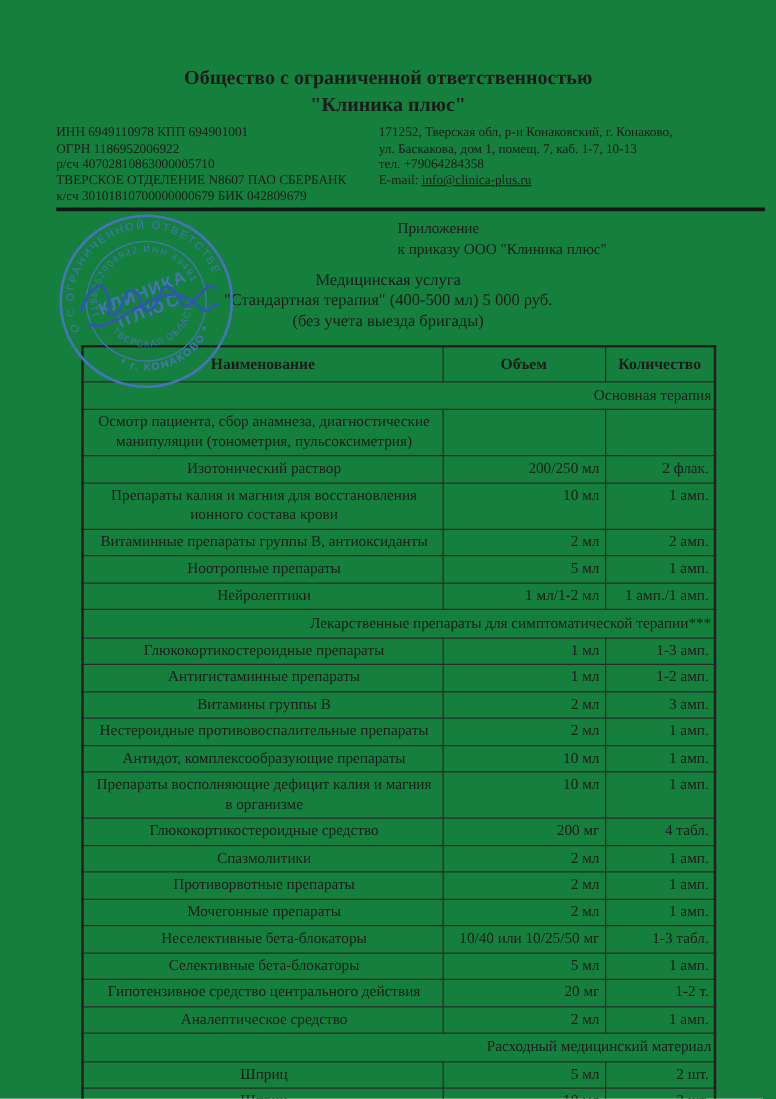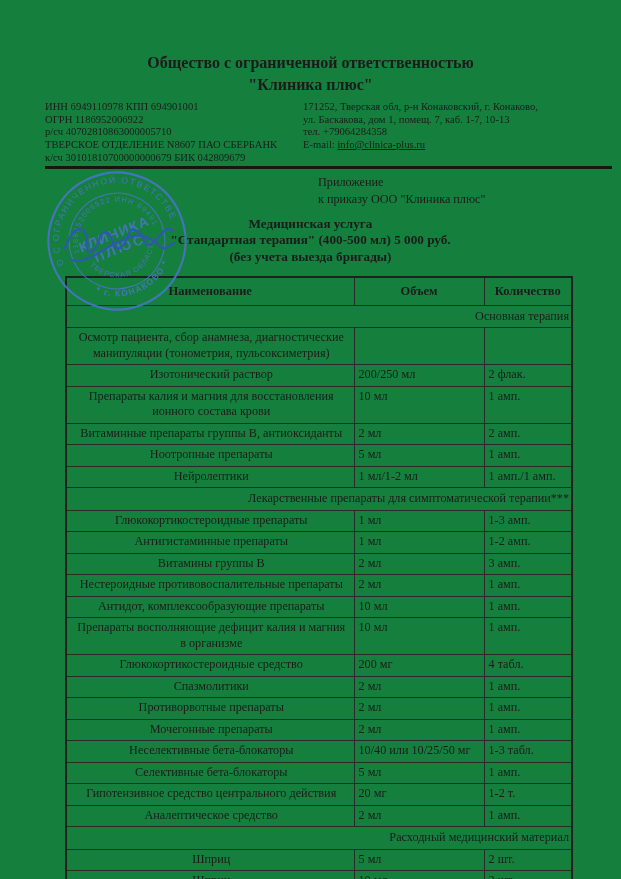--- a/index.html
+++ b/index.html
@@ -10,32 +10,32 @@
   }
   .org-header { padding-top:52px; text-align:center; font-weight:bold;
     font-size:16px; line-height:22px; }
   .requisites { display:flex; margin:5px 8px 0 45px;
     font-size:10.6px; line-height:12.7px; }
   .req-left { width:258px; flex:none; }
   .req-right { flex:1; }
   .email { text-decoration:underline; }
   .rule { height:3px; background:#161616; margin:1px 9px 0 45px; }
   .annex { margin:5px 0 0 318px; font-size:12.2px; line-height:17.5px; }
-  .title-block { margin-top:7px; text-align:center; font-weight:bold;
+  .title-block { margin-top:7px; text-align:center; font-weight:normal;
     font-size:13.2px; line-height:16.8px; }
   table.price-table {
     border-collapse:collapse; table-layout:fixed;
     margin:10px 0 0 65px; width:506px;
     font-size:12.2px; border:2px solid #202020;
   }
   .price-table th, .price-table td { border:1px solid #2a2a2a; }
   .price-table th { font-size:12.5px; padding:6px 2px; text-align:center; }
   .price-table td { padding:2px 4px 3px; vertical-align:top; line-height:15.5px; }
   td.name-cell { text-align:center; padding-left:6px; }
-  td.num-cell { text-align:left; }
+  td.num-cell { text-align:right; }
   td.section-cell { text-align:right; padding:3px 2px; }
   .stamp { position:absolute; left:42px; top:166px; width:150px; height:150px;
     z-index:5; opacity:0.92; pointer-events:none; }
   .stamp text { font-family:"Liberation Sans", sans-serif; }
 </style>
 </head>
 <body>
 
 <div class="page">
 

